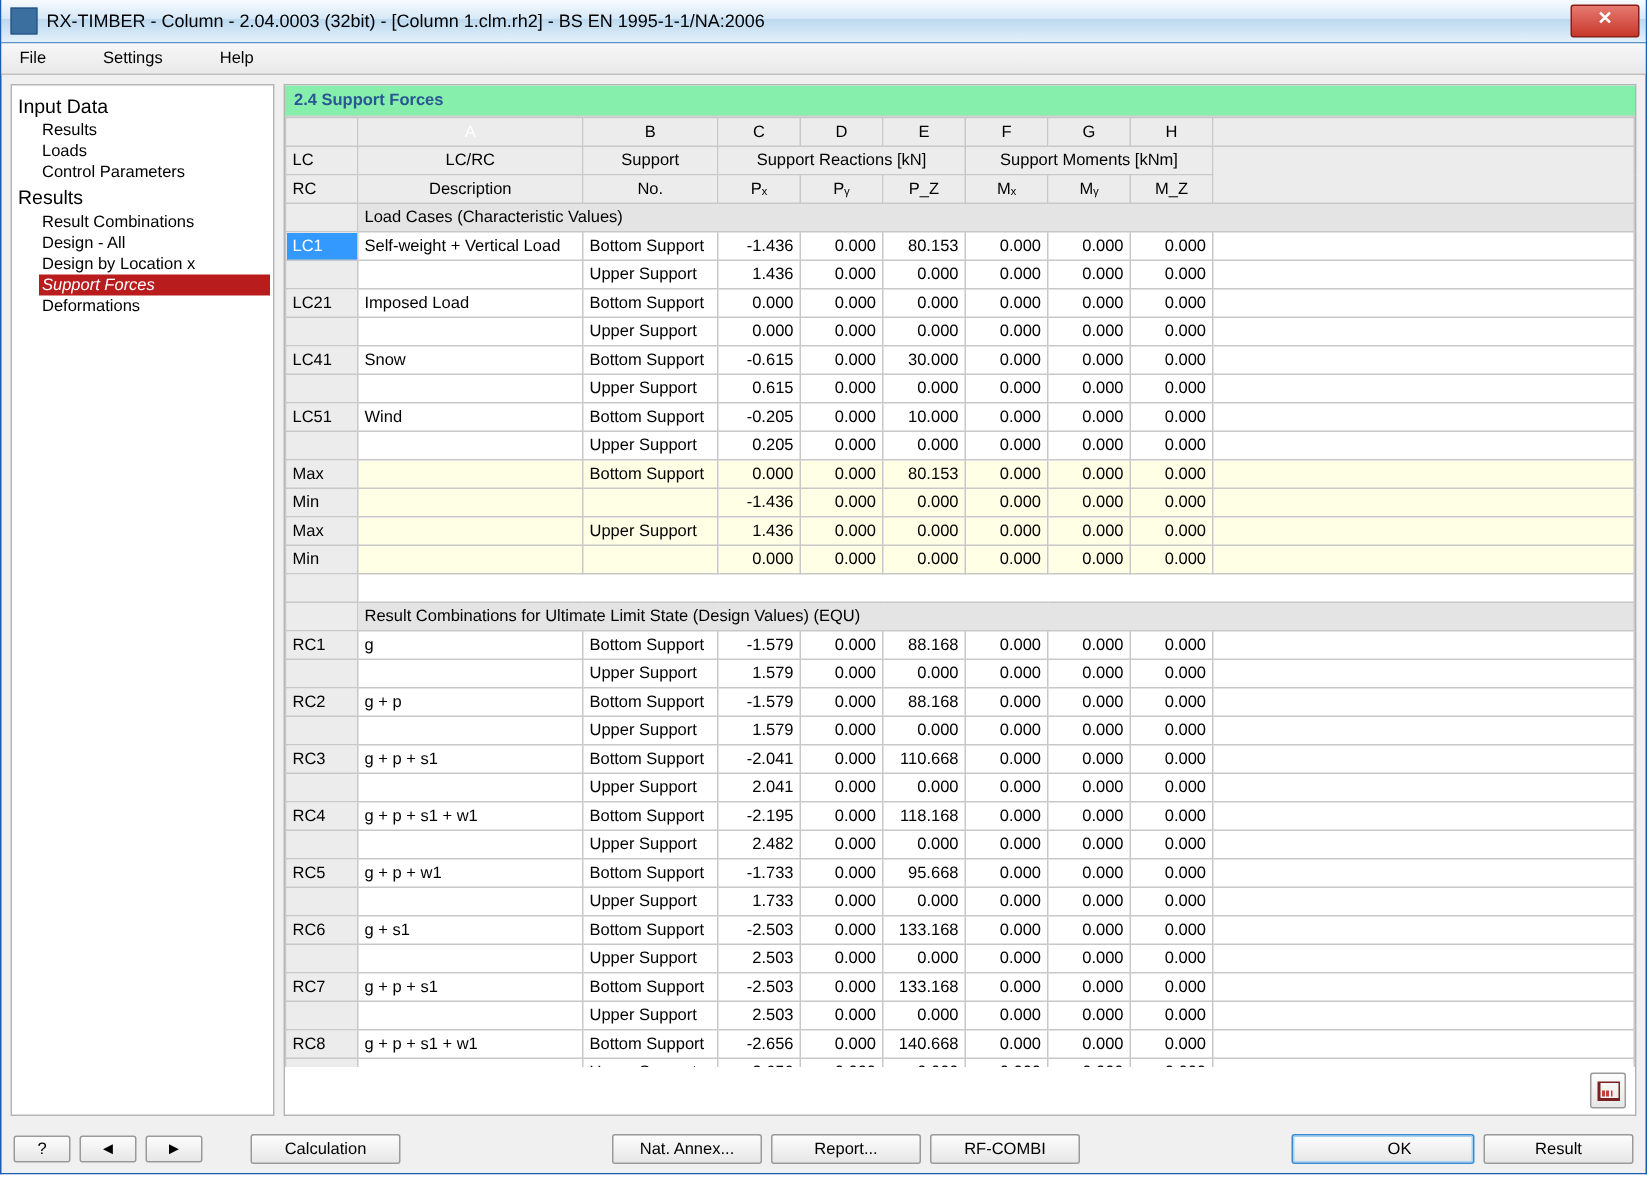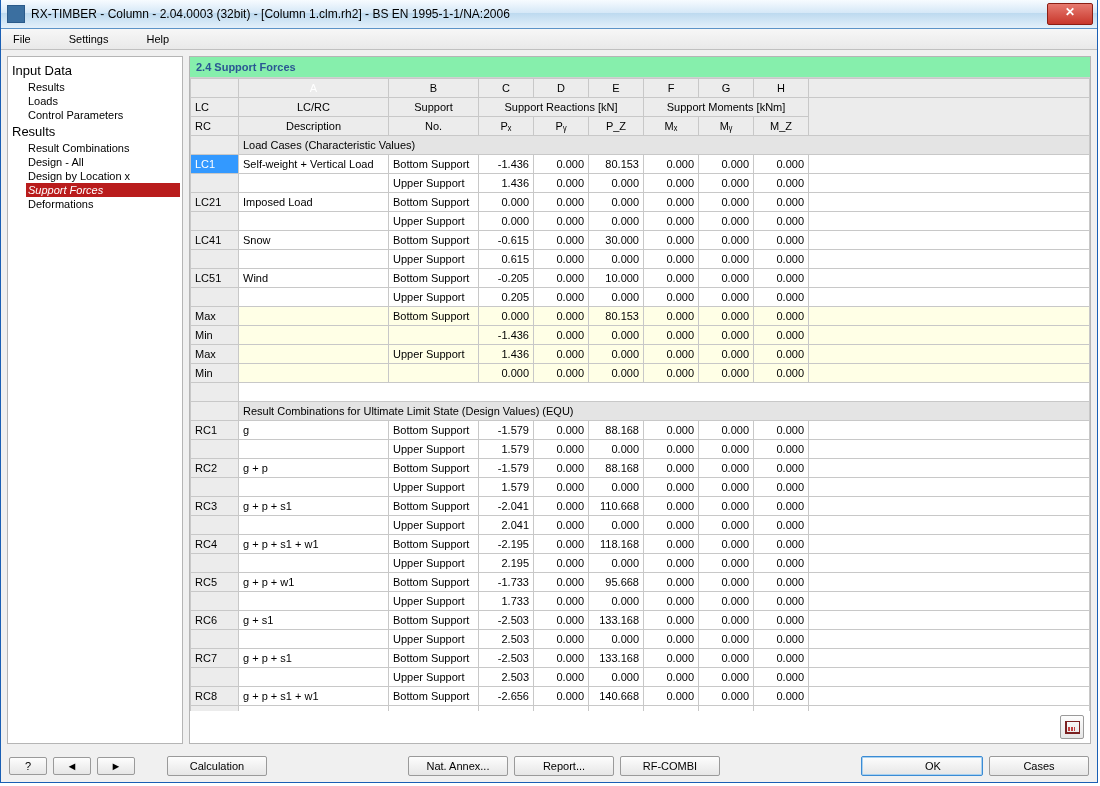--- a/index.html
+++ b/index.html
@@ -357,21 +357,21 @@
                 <td class="num">118.168</td>
                 <td class="num">0.000</td>
                 <td class="num">0.000</td>
                 <td class="num">0.000</td>
                 <td></td>
               </tr>
               <tr>
                 <td class="rowhead"></td>
                 <td class="desc"></td>
                 <td>Upper Support</td>
-                <td class="num">2.195</td>
+                <td class="num">2.482</td>
                 <td class="num">0.000</td>
                 <td class="num">0.000</td>
                 <td class="num">0.000</td>
                 <td class="num">0.000</td>
                 <td class="num">0.000</td>
                 <td></td>
               </tr>
               <tr>
                 <td class="rowhead">RC5</td>
                 <td class="desc">g + p + w1</td>
@@ -483,15 +483,15 @@
     <div class="btn small">◄</div>
     <div class="btn small">►</div>
     <div style="width:20px;"></div>
     <div class="btn">Calculation</div>
     <div class="spacer"></div>
     <div class="btn">Nat. Annex...</div>
     <div class="btn">Report...</div>
     <div class="btn">RF-COMBI</div>
     <div class="spacer"></div>
     <div class="btn primary">OK</div>
-    <div class="btn">Cases</div>
+    <div class="btn">Result</div>
   </div>
 </div>
 
 </body></html>

